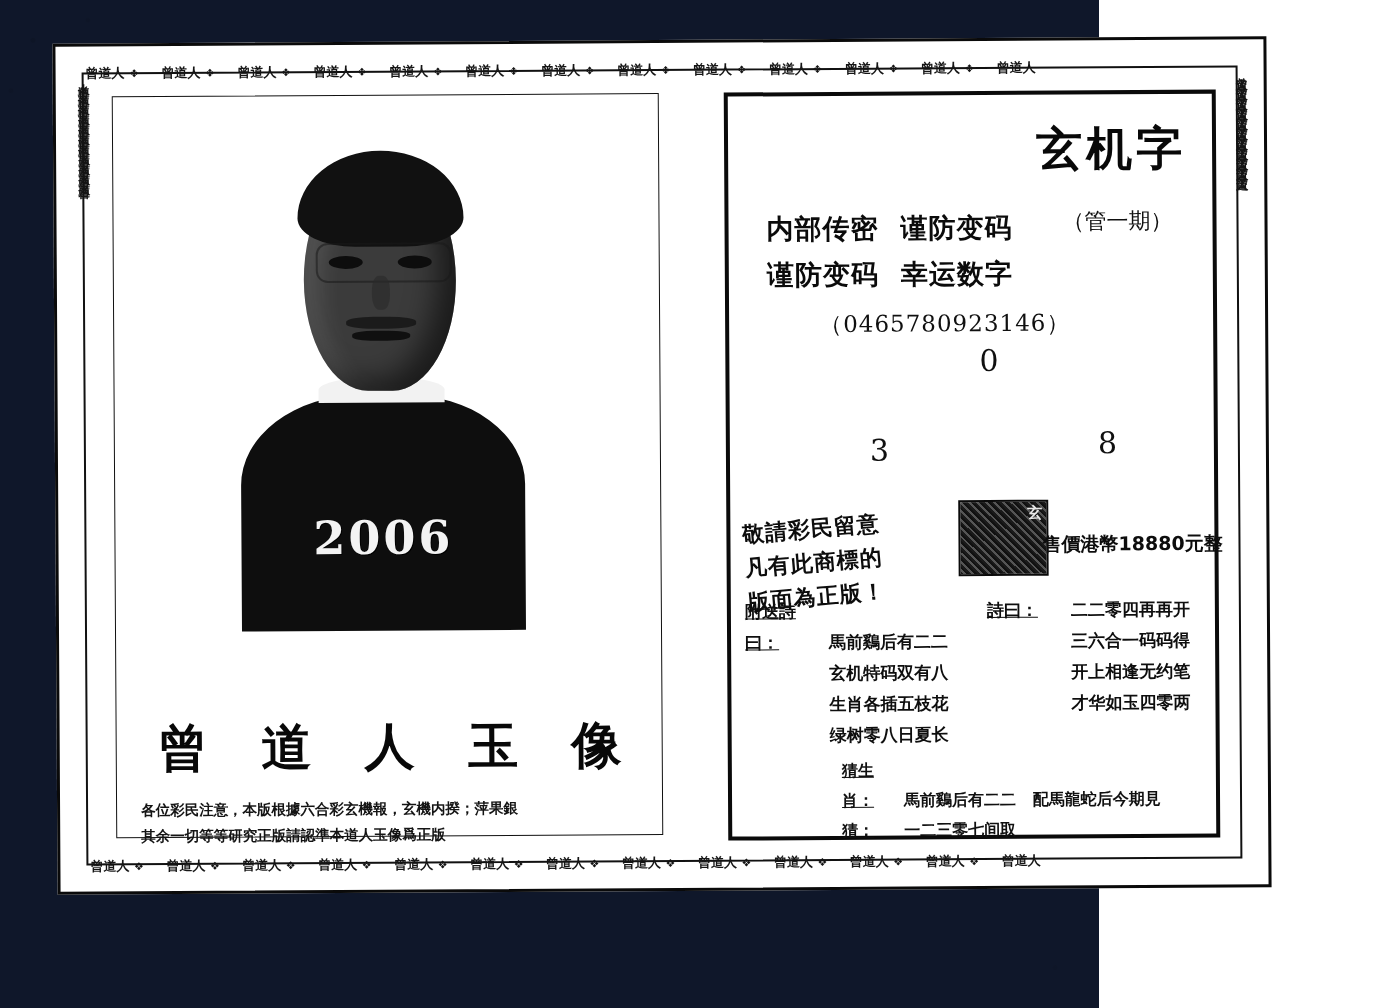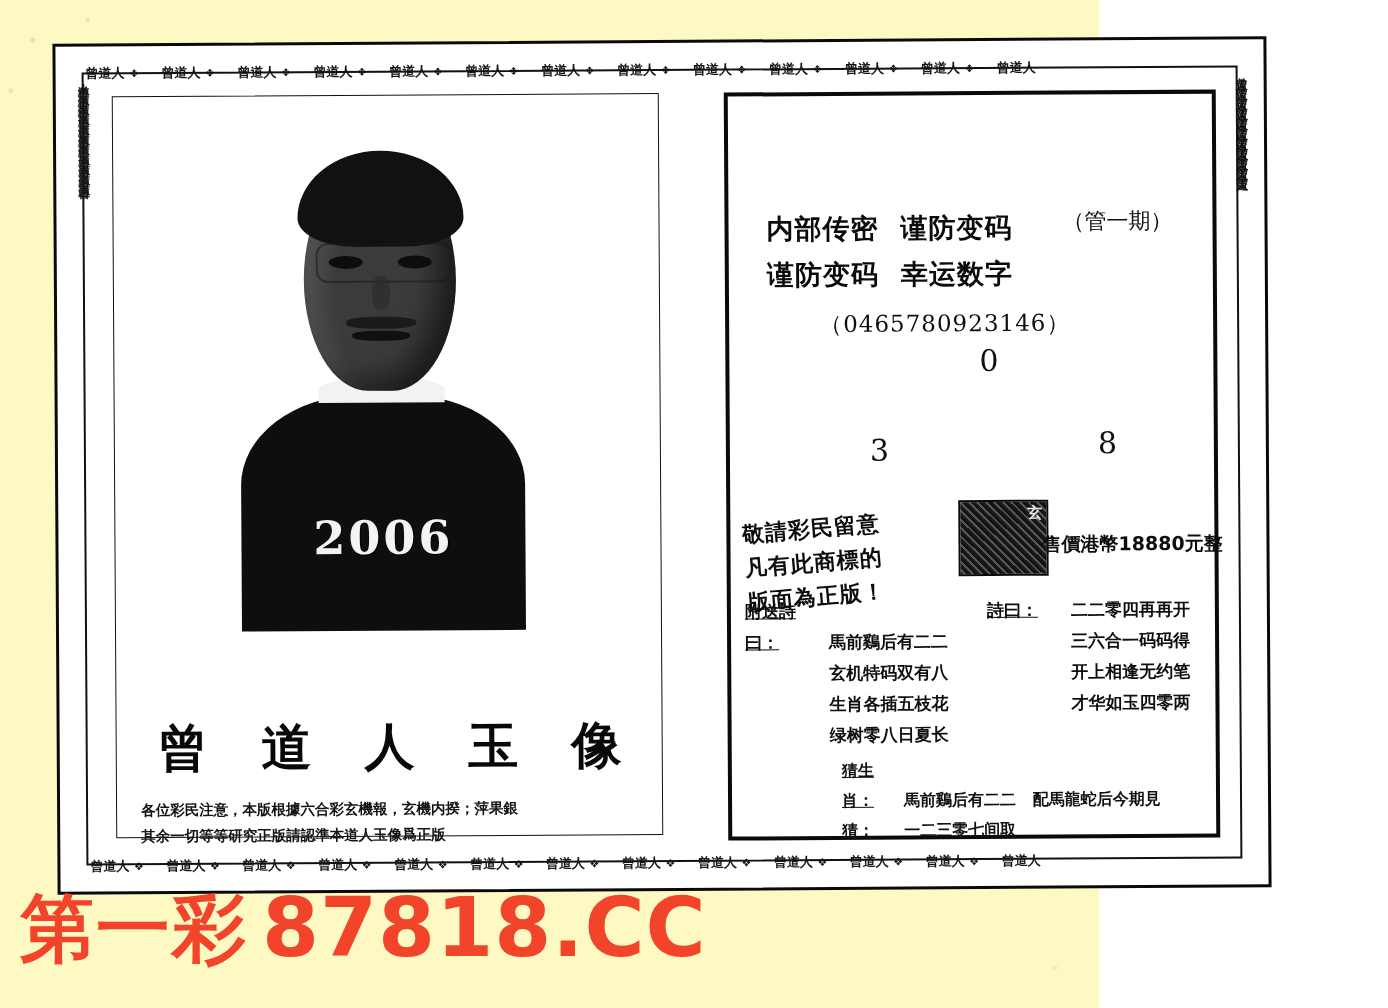--- a/index.html
+++ b/index.html
@@ -13,21 +13,21 @@
     position: relative;
     font-family: "DejaVu Sans", sans-serif;
     overflow: hidden;
   }
 
   
   #page {
     position: absolute;
     left: 0; top: 0;
     width: 1099px; height: 1008px;
-    background: #fef9c3;
+    background: #0f172a;
   }
   #scan-noise {
     position: absolute;
     left: 0; top: 0; right: 0; bottom: 0;
     background:
       radial-gradient(circle at 3% 4%, rgba(0,0,0,.10) 0 2px, transparent 3px),
       radial-gradient(circle at 8% 2%, rgba(0,0,0,.08) 0 1.5px, transparent 3px),
       radial-gradient(circle at 1% 9%, rgba(0,0,0,.07) 0 2px, transparent 3px),
       radial-gradient(circle at 96% 96%, rgba(0,0,0,.05) 0 2px, transparent 3px);
     pointer-events: none;
@@ -446,20 +446,21 @@
         <div id="left-title">曾 道 人 玉 像</div>
 
         <div id="left-note">
           <div>各位彩民注意，本版根據六合彩玄機報，玄機内揆；萍果銀</div>
           <div>其余一切等等研究正版請認準本道人玉像爲正版</div>
         </div>
       </div>
 
       <div id="right-col">
 
+        <div id="xuanjizi">玄机字</div>
         <div id="period">（管一期）</div>
 
         <div id="slogan">
           <div>
             <span>内部传密</span><span class="gap"></span><span>谨防变码</span>
           </div>
           <div>
             <span>谨防变码</span><span class="gap"></span><span>幸运数字</span>
           </div>
         </div>
@@ -506,16 +507,13 @@
           </div>
           <div>
             <span class="riddle-label">猜：</span><span>一二三零七间取</span>
           </div>
         </div>
 
       </div>
     </div>
   </div>
 
-  <div id="watermark">
-    <span id="wm-cn">第一彩</span><span id="wm-num">87818.CC</span>
-  </div>
 </div>
 
 </body></html>

